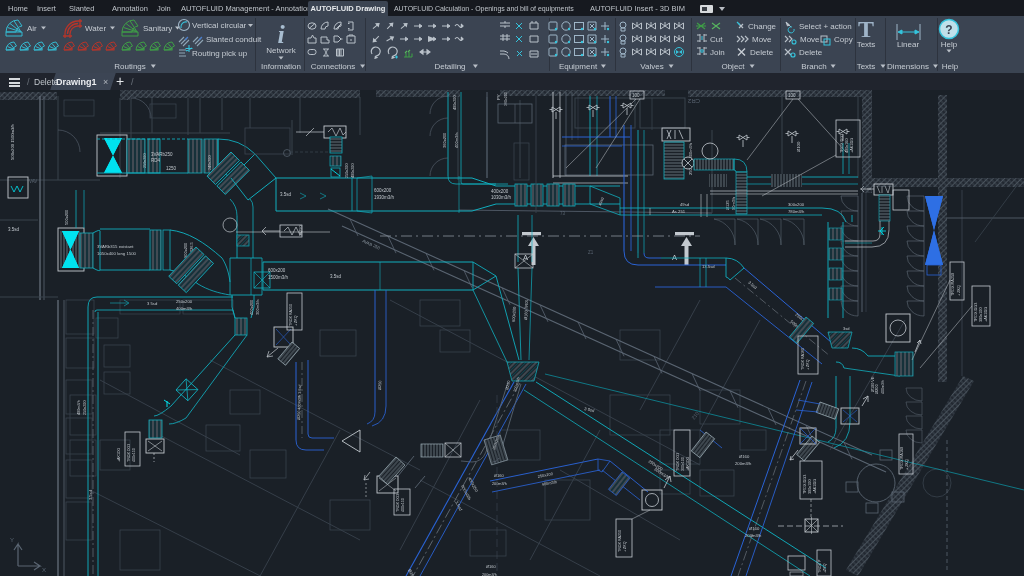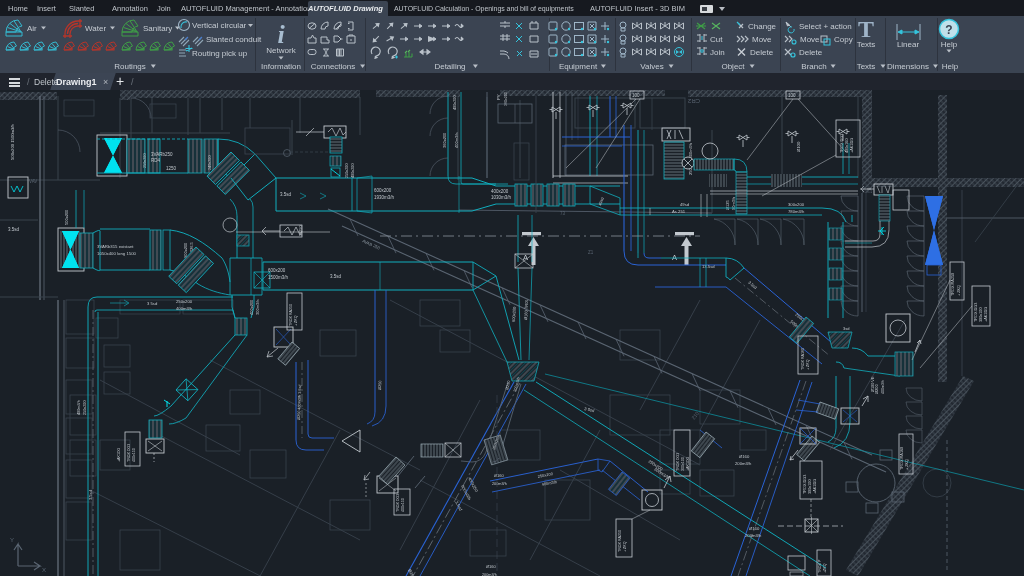--- a/index.html
+++ b/index.html
@@ -1,18 +1,18 @@
 <!DOCTYPE html>
 <html><head><meta charset="utf-8"><style>
 html,body{margin:0;padding:0;width:1024px;height:576px;overflow:hidden;background:#1a2027;
 font-family:"Liberation Sans",sans-serif;}
 #menubar{position:absolute;left:0;top:0;width:1024px;height:16px;background:#16191f;}
 .mt{position:absolute;top:0;height:16px;line-height:17px;font-size:7.5px;color:#bfc4ca;white-space:nowrap;}
 #acttab{position:absolute;left:308px;top:1px;width:80px;height:15px;background:#3b4452;border-radius:2px 2px 0 0;}
-#acttab span{display:block;text-align:left;font-size:7.5px;color:#e8ebee;line-height:16px;font-weight:bold;font-style:italic;}
+#acttab span{display:block;text-align:center;font-size:7.5px;color:#e8ebee;line-height:16px;font-weight:bold;}
 #wsico{position:absolute;left:700px;top:5px;width:13px;height:8px;background:#d7dadd;border-radius:1px;}
 #wsico:after{content:"";position:absolute;left:2px;top:2px;width:5px;height:4px;background:#3a3f46;}
 #wscar{position:absolute;left:719px;top:7px;width:0;height:0;border:3px solid transparent;border-top:4px solid #b8bcc2;}
 #ribbon{position:absolute;left:0;top:16px;width:1024px;height:57px;background:#3b4452;}
 #tabbar{position:absolute;left:0;top:73px;width:1024px;height:17px;background:#20242d;}
 #dtab{position:absolute;left:53px;top:0;width:60px;height:17px;background:#3c4554;transform:skewX(-18deg);}
 .tbt{position:absolute;top:0;height:17px;line-height:18px;font-size:9px;color:#c3c8ce;z-index:2;}
 #burger div{position:absolute;left:9px;width:11px;height:2px;background:#d7dade;}
 #tabbar{border-bottom:0;}
 #canvas{position:absolute;left:0;top:90px;background:#1a2027;}

